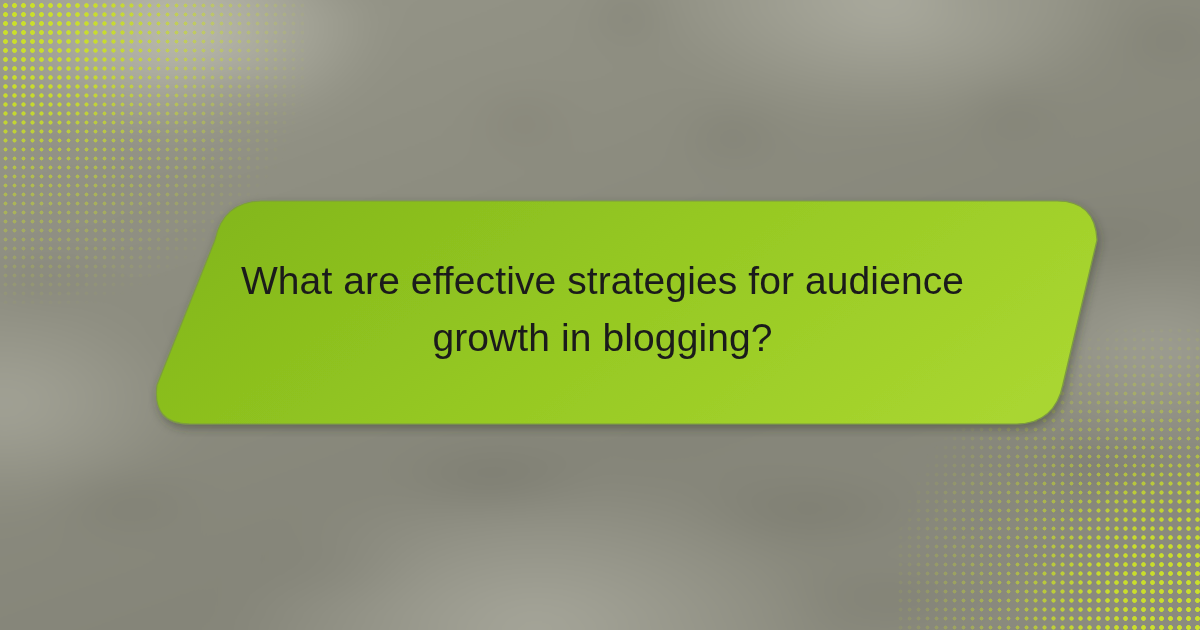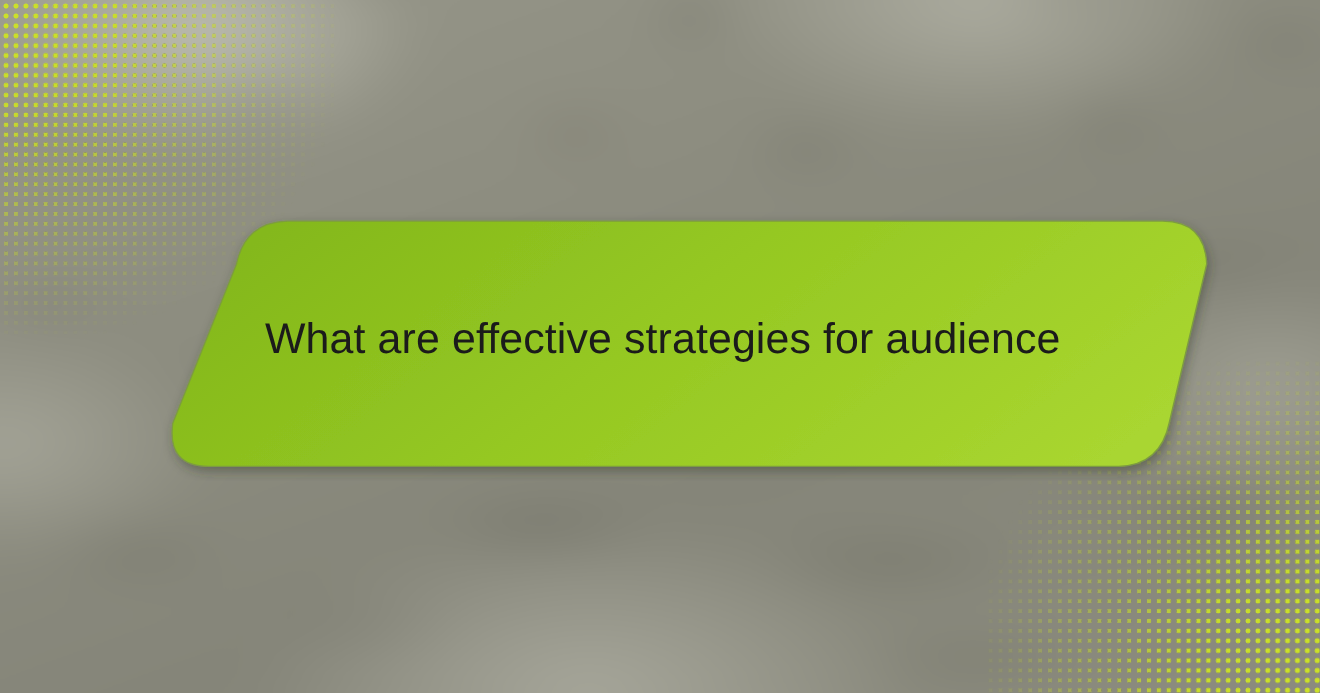--- a/index.html
+++ b/index.html
@@ -186,17 +186,18 @@
                Q 1000 9 1002 48
                L 968 192
                Q 960 231 922 232
                L 95  232
                Q 57 232  62 193
                Z"></path>
     </svg>
 
     <div class="card-text">
       <span class="line">What are effective strategies for audience</span>
+      <span class="line">growth in blogging?</span>
     </div>
 
   </div>
 
 </div>
 
 </body></html>

